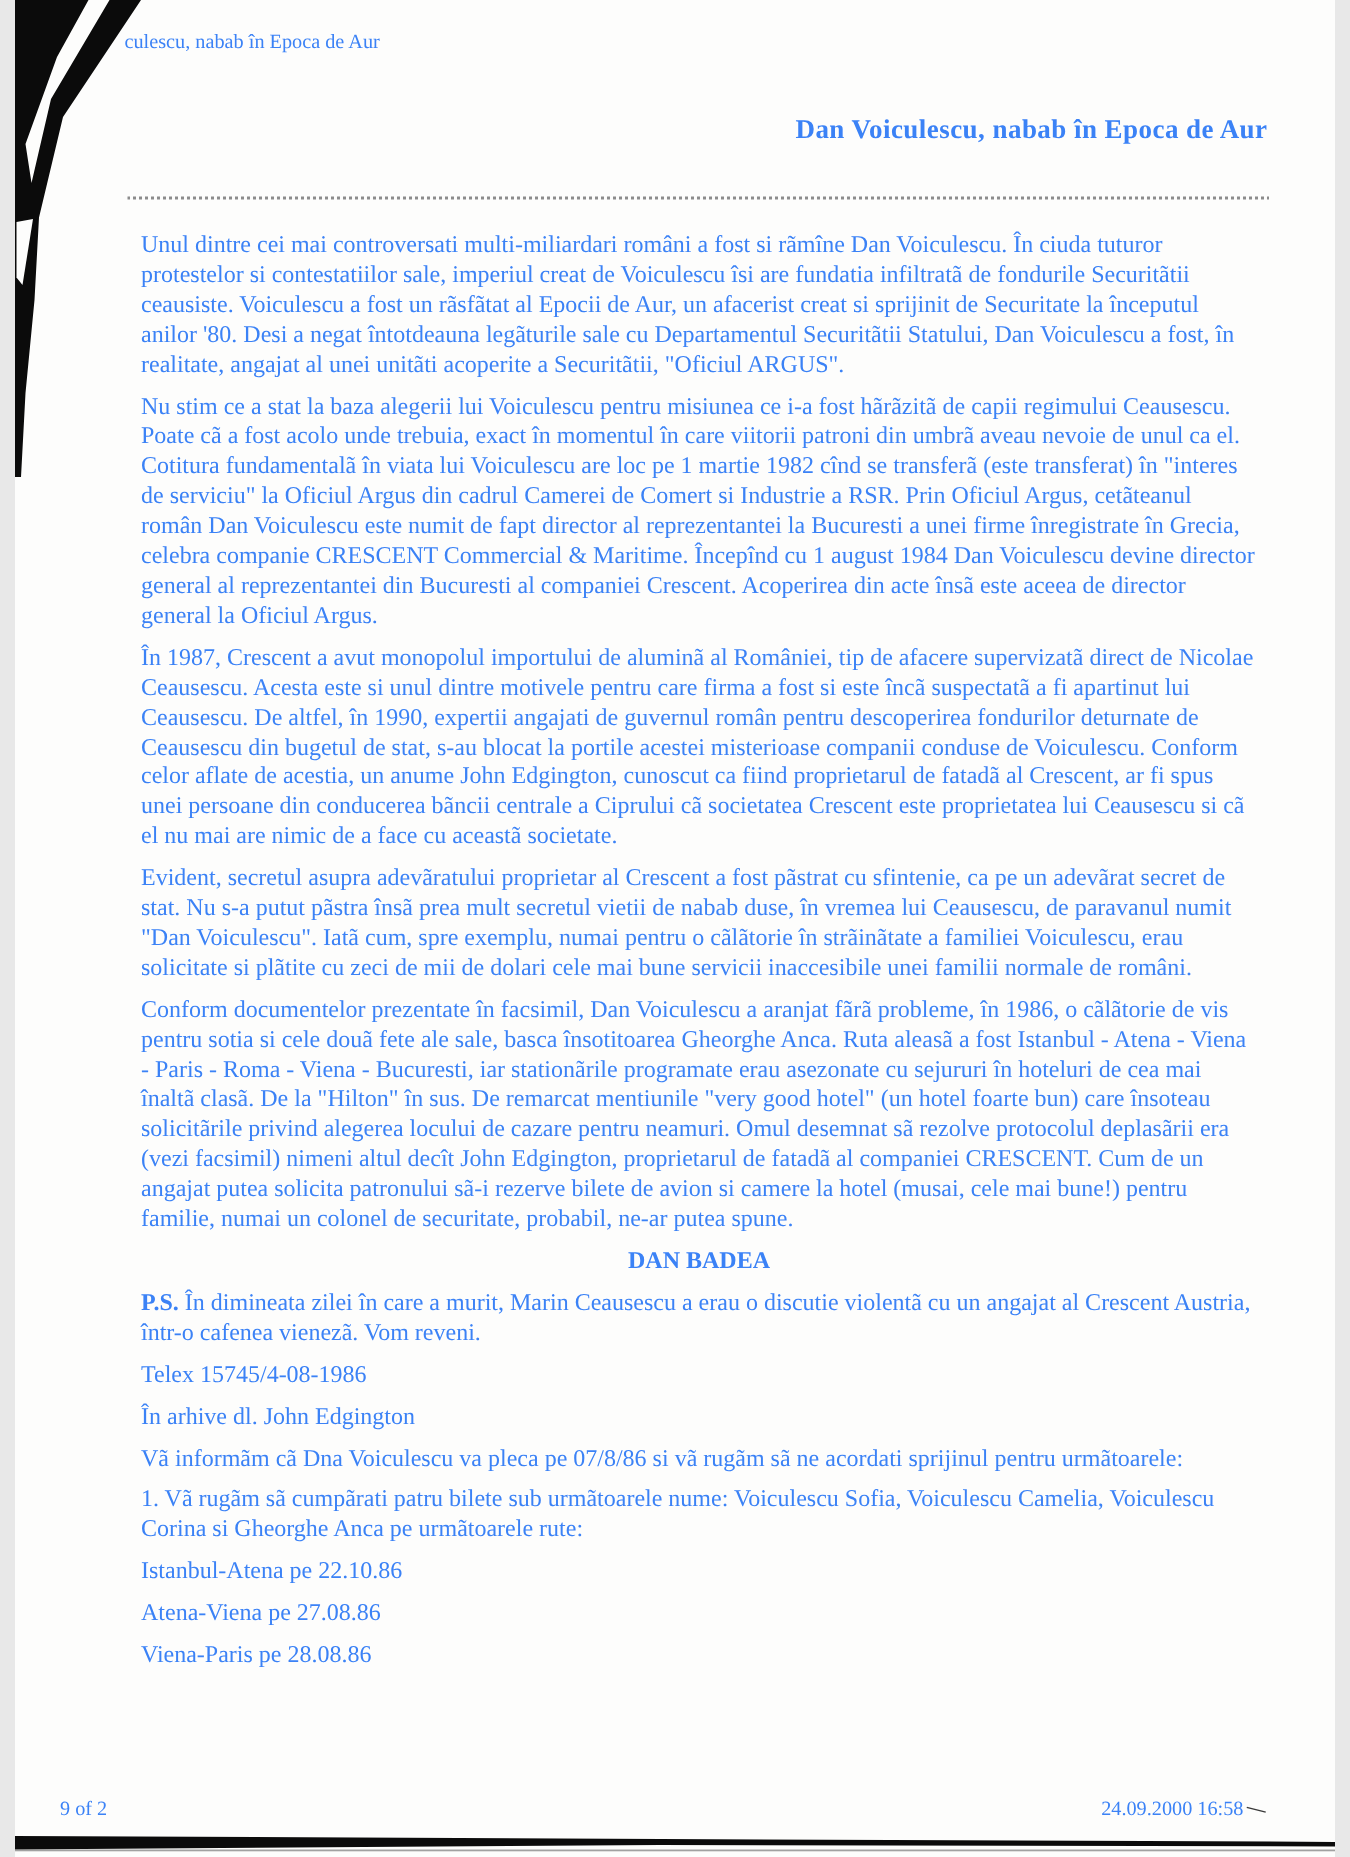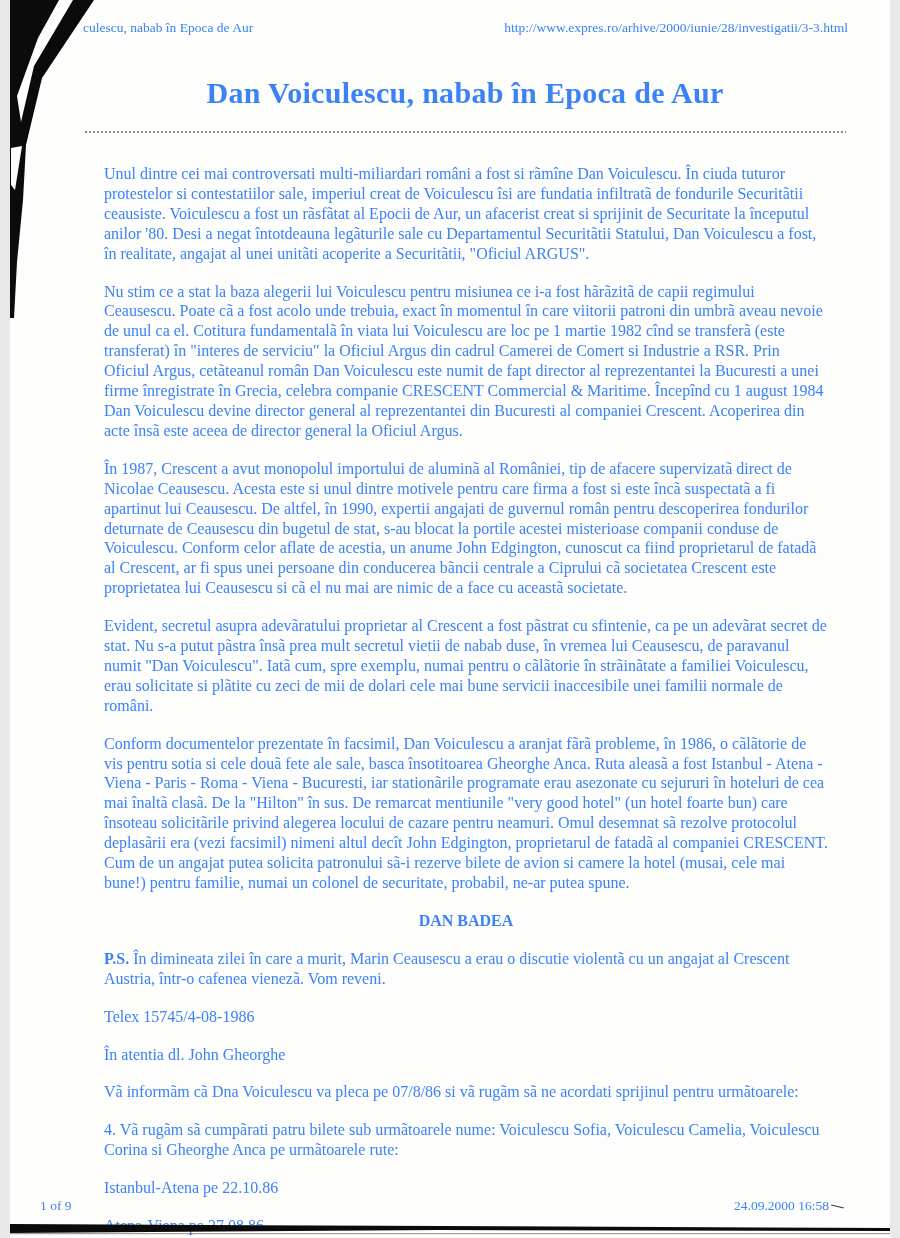--- a/index.html
+++ b/index.html
@@ -8,31 +8,31 @@
     background:#fdfdfc; color:#3b82f6; overflow:hidden;
     font-family:Liberation Serif, serif;
   }
   .hdr{
     position:absolute; top:20px; left:73px; right:42px;
     display:flex; justify-content:space-between; align-items:baseline;
     font-size:13.5px; white-space:nowrap;
   }
   .title{
     position:absolute; top:76px; left:75px; width:760px;
-    text-align:center; font-size:30px; font-weight:bold; letter-spacing:.3px;
+    text-align:right; font-size:18px; font-weight:bold; letter-spacing:.3px;
   }
   .rule{
     position:absolute; top:131px; left:75px; width:761px; height:2px;
     background:repeating-linear-gradient(90deg,#8c8c8c 0 2px,transparent 2px 4px);
   }
   .bodycol{
     position:absolute; top:146px; left:76px; width:760px;
     font-size:16px; line-height:19.9px; text-align:left;
   }
-  .bodycol p{margin:18px;}
+  .bodycol p{margin:8px;}
   .byline{margin:21px 0 20px 0; text-align:center; font-weight:bold; font-size:16px;}
   .ps-label{font-weight:bold;}
   .ftr-left{position:absolute; left:30px; top:1198px; font-size:13.5px;}
   .ftr-right{position:absolute; right:46px; top:1198px; font-size:13.5px; white-space:nowrap;}
   .pen-mark{
     display:inline-block; width:13px; height:0; border-top:1.6px solid #3a3a3a;
     transform:rotate(14deg); margin-left:2px; vertical-align:middle;
   }
   .corner-artifact{position:absolute; top:0; left:0;}
   .bottom-artifact{position:absolute; left:0; top:1221px;}
@@ -43,48 +43,47 @@
 <div class="page">
 
   <svg class="corner-artifact" width="110" height="330" viewBox="0 0 110 330">
     <polygon points="0,0 84,0 32,78 16,145 13,200 7,262 4,318 0,318" fill="#0b0b0b"></polygon>
     <polygon points="49,0 63,0 24,66 11,122 7,96 28,38" fill="#fdfdfc"></polygon>
     <polygon points="1,148 12,146 5,190 1,185" fill="#fdfdfc"></polygon>
   </svg>
 
   <div class="hdr">
     <span>culescu, nabab în Epoca de Aur</span>
-    <span>http://www.expres.ro/arhive/2000/iunie/28/investigatii/3-3.html</span>
   </div>
 
   <div class="title">Dan Voiculescu, nabab în Epoca de Aur</div>
 
   <div class="rule"></div>
 
   <div class="bodycol">
     <p>Unul dintre cei mai controversati multi-miliardari români a fost si rãmîne Dan Voiculescu. În ciuda tuturor protestelor si contestatiilor sale, imperiul creat de Voiculescu îsi are fundatia infiltratã de fondurile Securitãtii ceausiste. Voiculescu a fost un rãsfãtat al Epocii de Aur, un afacerist creat si sprijinit de Securitate la începutul anilor '80. Desi a negat întotdeauna legãturile sale cu Departamentul Securitãtii Statului, Dan Voiculescu a fost, în realitate, angajat al unei unitãti acoperite a Securitãtii, "Oficiul ARGUS".</p>
     <p>Nu stim ce a stat la baza alegerii lui Voiculescu pentru misiunea ce i-a fost hãrãzitã de capii regimului Ceausescu. Poate cã a fost acolo unde trebuia, exact în momentul în care viitorii patroni din umbrã aveau nevoie de unul ca el. Cotitura fundamentalã în viata lui Voiculescu are loc pe 1 martie 1982 cînd se transferã (este transferat) în "interes de serviciu" la Oficiul Argus din cadrul Camerei de Comert si Industrie a RSR. Prin Oficiul Argus, cetãteanul român Dan Voiculescu este numit de fapt director al reprezentantei la Bucuresti a unei firme înregistrate în Grecia, celebra companie CRESCENT Commercial &amp; Maritime. Începînd cu 1 august 1984 Dan Voiculescu devine director general al reprezentantei din Bucuresti al companiei Crescent. Acoperirea din acte însã este aceea de director general la Oficiul Argus.</p>
     <p>În 1987, Crescent a avut monopolul importului de aluminã al României, tip de afacere supervizatã direct de Nicolae Ceausescu. Acesta este si unul dintre motivele pentru care firma a fost si este încã suspectatã a fi apartinut lui Ceausescu. De altfel, în 1990, expertii angajati de guvernul român pentru descoperirea fondurilor deturnate de Ceausescu din bugetul de stat, s-au blocat la portile acestei misterioase companii conduse de Voiculescu. Conform celor aflate de acestia, un anume John Edgington, cunoscut ca fiind proprietarul de fatadã al Crescent, ar fi spus unei persoane din conducerea bãncii centrale a Ciprului cã societatea Crescent este proprietatea lui Ceausescu si cã el nu mai are nimic de a face cu aceastã societate.</p>
     <p>Evident, secretul asupra adevãratului proprietar al Crescent a fost pãstrat cu sfintenie, ca pe un adevãrat secret de stat. Nu s-a putut pãstra însã prea mult secretul vietii de nabab duse, în vremea lui Ceausescu, de paravanul numit "Dan Voiculescu". Iatã cum, spre exemplu, numai pentru o cãlãtorie în strãinãtate a familiei Voiculescu, erau solicitate si plãtite cu zeci de mii de dolari cele mai bune servicii inaccesibile unei familii normale de români.</p>
     <p>Conform documentelor prezentate în facsimil, Dan Voiculescu a aranjat fãrã probleme, în 1986, o cãlãtorie de vis pentru sotia si cele douã fete ale sale, basca însotitoarea Gheorghe Anca. Ruta aleasã a fost Istanbul - Atena - Viena - Paris - Roma - Viena - Bucuresti, iar stationãrile programate erau asezonate cu sejururi în hoteluri de cea mai înaltã clasã. De la "Hilton" în sus. De remarcat mentiunile "very good hotel" (un hotel foarte bun) care însoteau solicitãrile privind alegerea locului de cazare pentru neamuri. Omul desemnat sã rezolve protocolul deplasãrii era (vezi facsimil) nimeni altul decît John Edgington, proprietarul de fatadã al companiei CRESCENT. Cum de un angajat putea solicita patronului sã-i rezerve bilete de avion si camere la hotel (musai, cele mai bune!) pentru familie, numai un colonel de securitate, probabil, ne-ar putea spune.</p>
 
     <p class="byline">DAN BADEA</p>
 
     <p><span class="ps-label">P.S.</span><span> În dimineata zilei în care a murit, Marin Ceausescu a erau o discutie violentã cu un angajat al Crescent Austria, într-o cafenea vienezã. Vom reveni.</span></p>
 
     <p>Telex 15745/4-08-1986</p>
-    <p>În atentia dl. John Gheorghe</p>
+    <p>În arhive dl. John Edgington</p>
     <p>Vã informãm cã Dna Voiculescu va pleca pe 07/8/86 si vã rugãm sã ne acordati sprijinul pentru urmãtoarele:</p>
-    <p>4. Vã rugãm sã cumpãrati patru bilete sub urmãtoarele nume: Voiculescu Sofia, Voiculescu Camelia, Voiculescu Corina si Gheorghe Anca pe urmãtoarele rute:</p>
+    <p>1. Vã rugãm sã cumpãrati patru bilete sub urmãtoarele nume: Voiculescu Sofia, Voiculescu Camelia, Voiculescu Corina si Gheorghe Anca pe urmãtoarele rute:</p>
     <p>Istanbul-Atena pe 22.10.86</p>
     <p>Atena-Viena pe 27.08.86</p>
     <p>Viena-Paris pe 28.08.86</p>
   </div>
 
-  <div class="ftr-left">1 of 9</div>
+  <div class="ftr-left">9 of 2</div>
 
   <div class="ftr-right">
     <span>24.09.2000 16:58</span><span class="pen-mark"></span>
   </div>
 
   <svg class="bottom-artifact" width="900" height="16" viewBox="0 0 900 16">
     <polygon points="0,3 430,5 898,7 900,7 900,10 430,9 0,12" fill="#0b0b0b"></polygon>
     <rect x="0" y="12" width="900" height="1.2" fill="#555" opacity="0.55"></rect>
   </svg>
 

